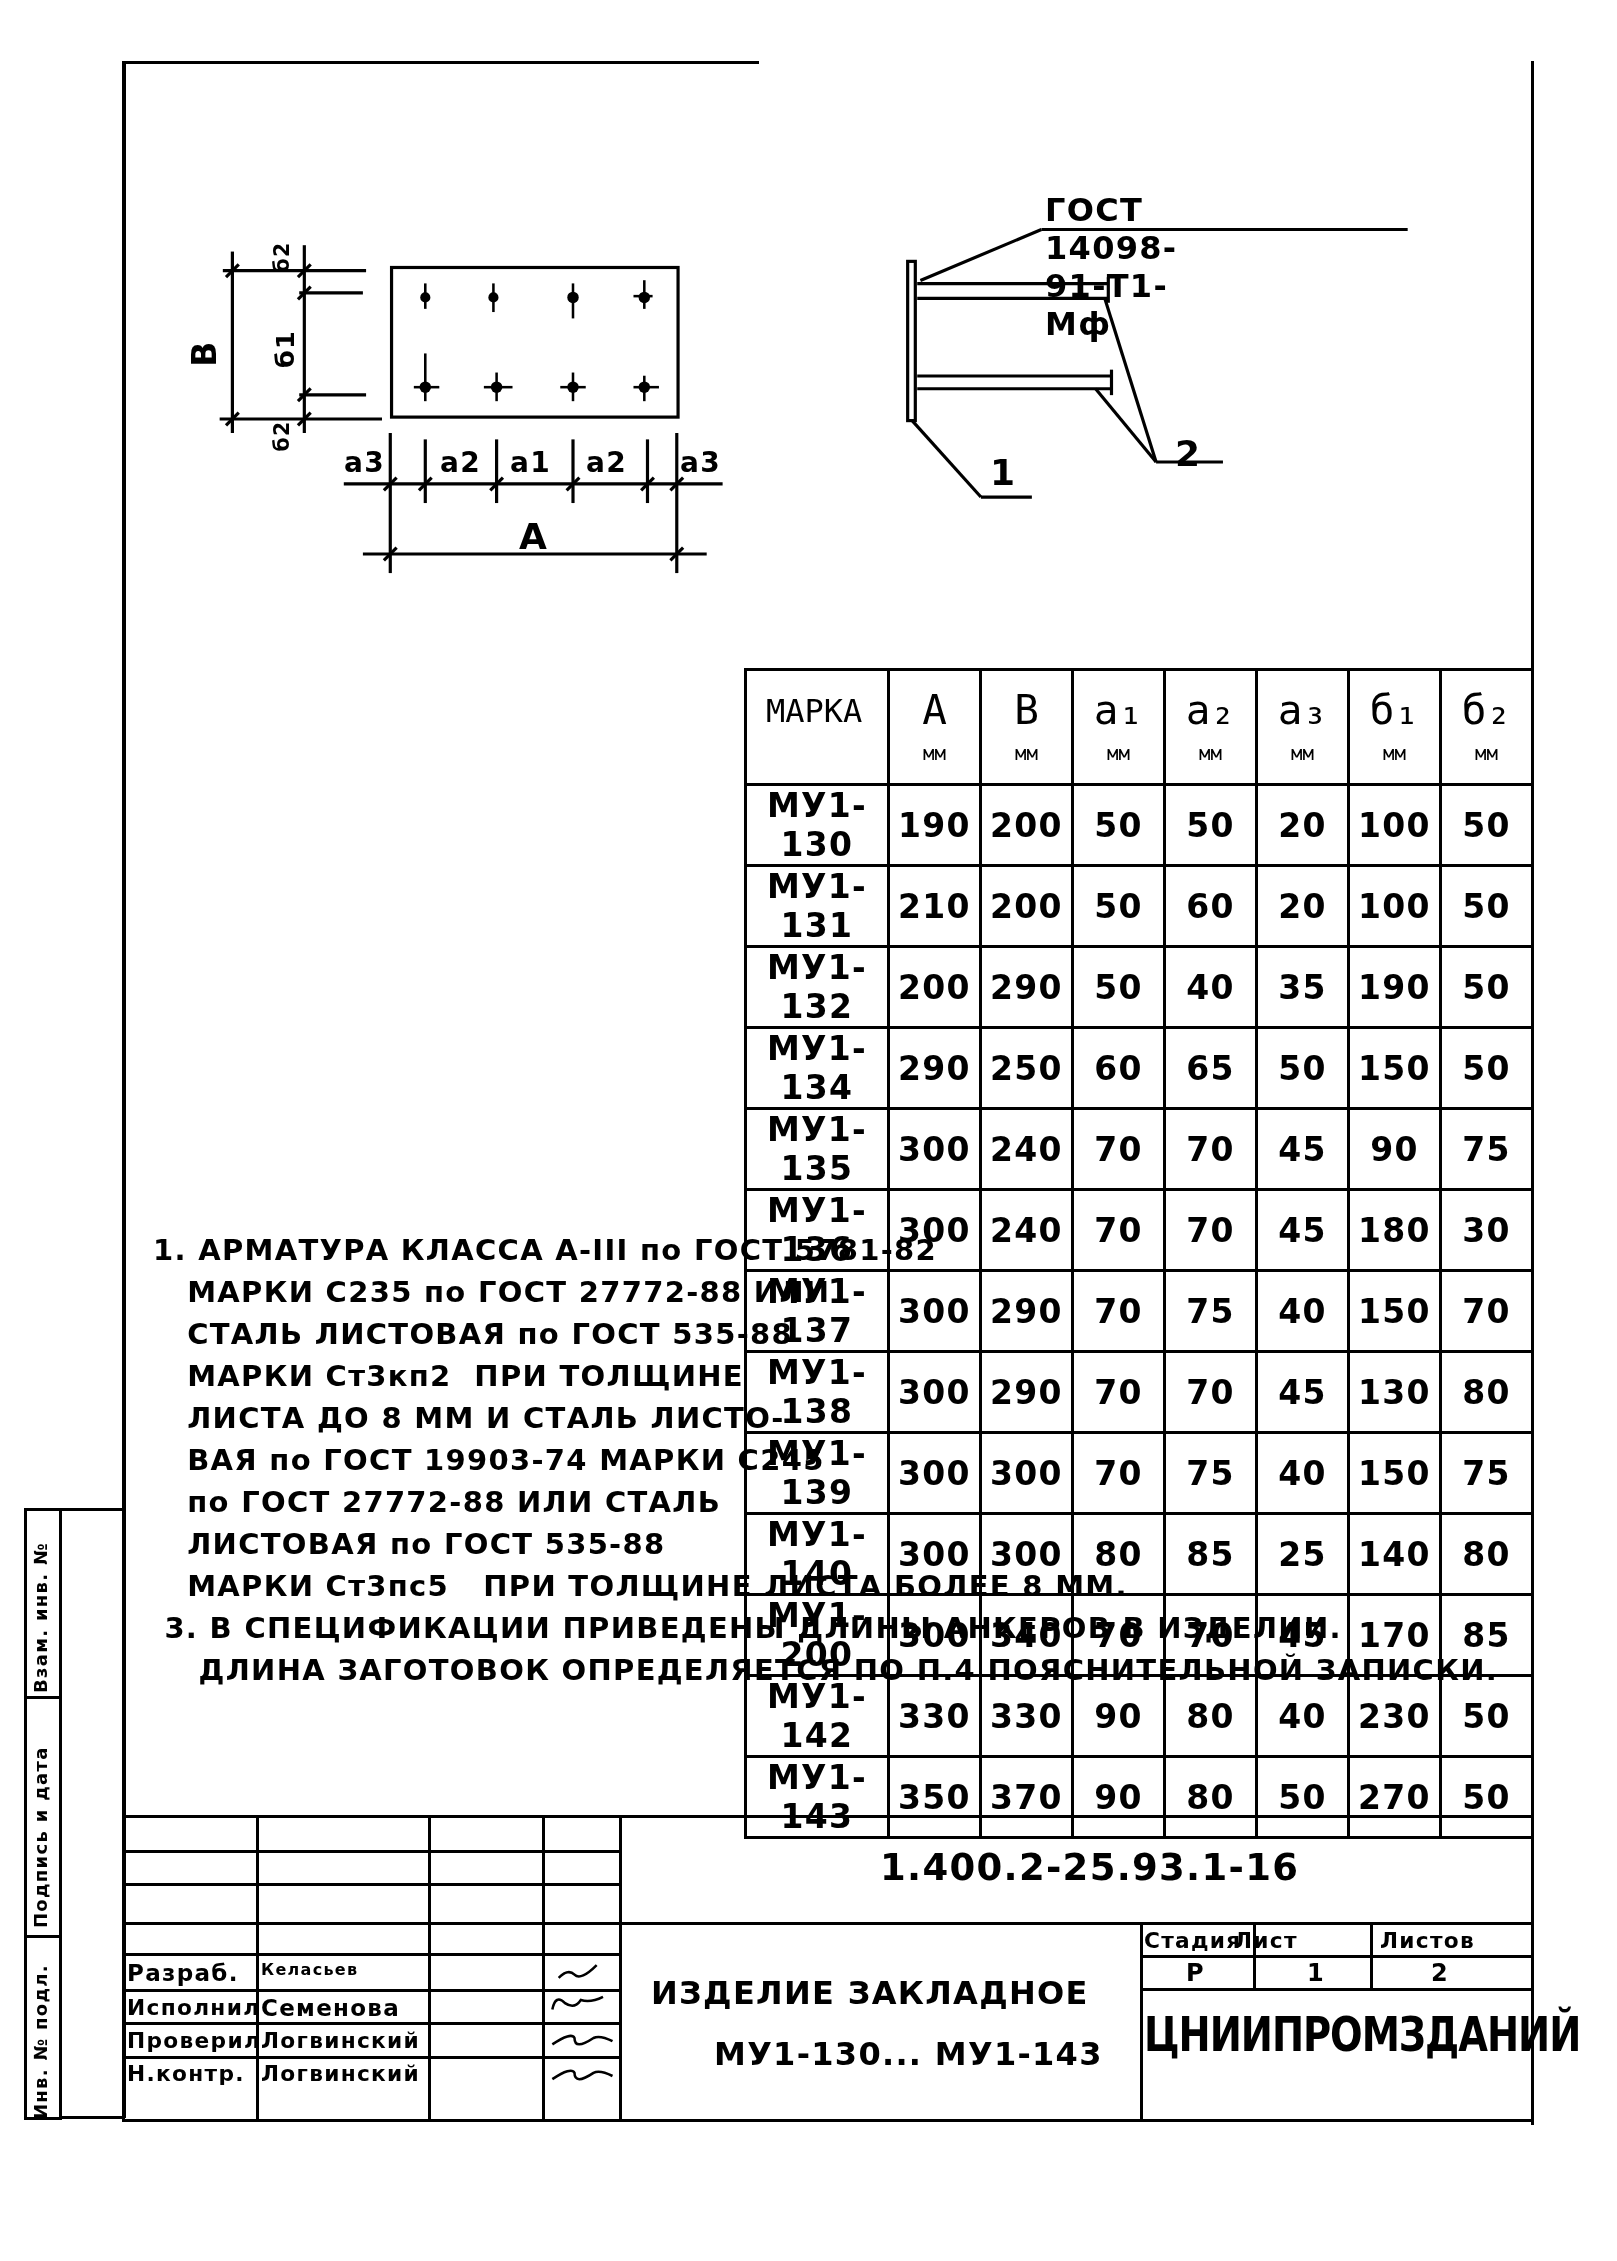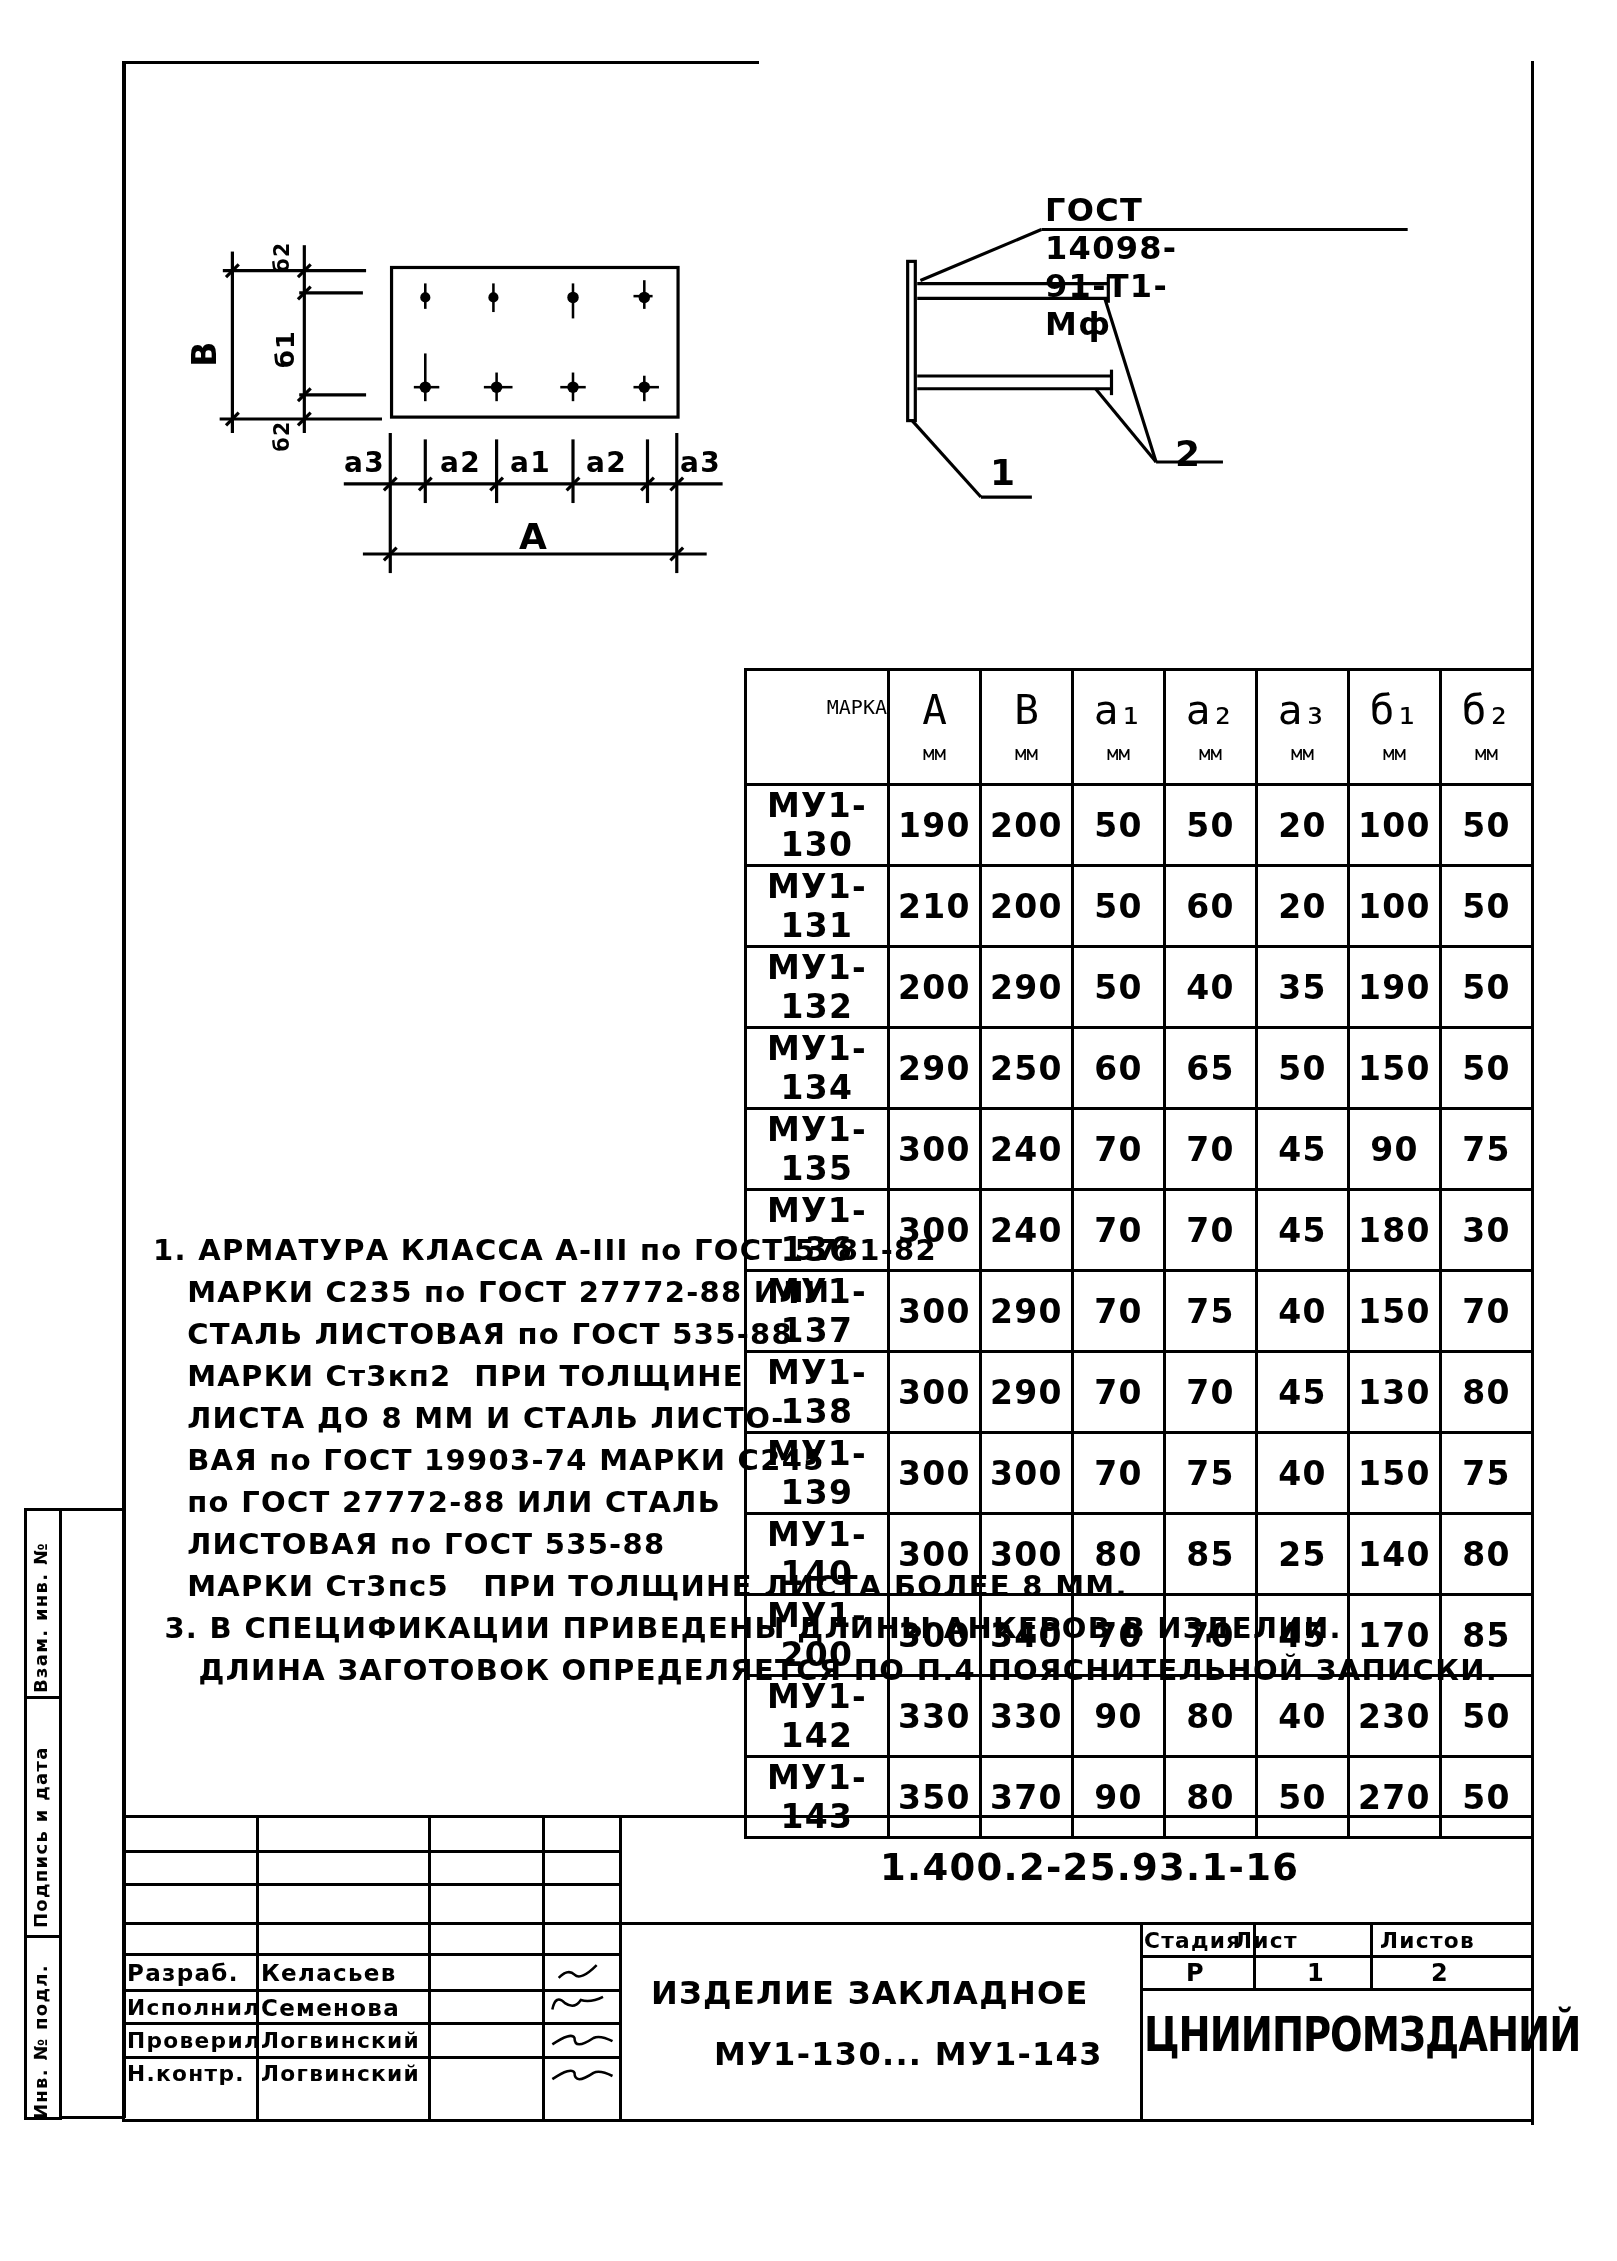--- a/index.html
+++ b/index.html
@@ -16,21 +16,21 @@
 
   
   table.spec { position:absolute; left:744px; top:668px; border-collapse:collapse; }
   table.spec td, table.spec th { border:3.2px solid #000; padding:0; text-align:center; vertical-align:middle; }
   table.spec th { height:112px; font-weight:normal; }
   table.spec td { height:54px; font-size:33px; }
   .col-mark { width:140px; }
   .col-num { width:89px; }
   .hdr-main { font-size:41px; display:block; line-height:1; }
   .hdr-unit { font-size:19px; display:block; margin-top:11px; }
-  .mark-hdr { font-size:20px; text-align:right; padding-left:13px; display:block; margin-top:-32px; }
+  .mark-hdr { font-size:32px; text-align:left; padding-left:19px; display:block; margin-top:-32px; }
 
   
   .notes { left:153px; top:1229px; width:1338px; font-size:29px; line-height:42px; }
   .notes div { white-space:pre; }
 
   
   .tb { left:122px; top:1815px; width:1410px; height:304px; }
   .tb-line-h { position:absolute; height:3.2px; background:#000; }
   .tb-line-v { position:absolute; width:3.2px; background:#000; }
   .tb-text { position:absolute; font-size:25.5px; white-space:nowrap; }
@@ -360,21 +360,21 @@
 
   <span class="tb-text hand" style="left:1022px;top:113px;font-size:21.7px;">Стадия</span>
   <span class="tb-text hand" style="left:1112px;top:113px;font-size:21.7px;">Лист</span>
   <span class="tb-text hand" style="left:1258px;top:113px;font-size:21.7px;">Листов</span>
   <span class="tb-text hand" style="left:1064px;top:144px;font-size:24px;">Р</span>
   <span class="tb-text hand" style="left:1185px;top:144px;font-size:24px;">1</span>
   <span class="tb-text hand" style="left:1309px;top:144px;font-size:24px;">2</span>
   <span class="tb-text hand" style="left:1022px;top:191px;font-size:48px;letter-spacing:-1.3px;transform:scaleX(0.8);transform-origin:left top;">ЦНИИПРОМЗДАНИЙ</span>
 
   <span class="tb-text hand" style="left:5.1px;top:145px;font-size:23px;">Разраб.</span>
-  <span class="tb-text hand" style="left:139px;top:145px;font-size:23px;">Келасьев</span>
+  <span class="tb-text hand" style="left:139px;top:145px;font-size:16px;">Келасьев</span>
   <span class="tb-text hand" style="left:5.1px;top:180px;font-size:21.7px;">Исполнил</span>
   <span class="tb-text hand" style="left:139px;top:180px;font-size:23px;">Семенова</span>
   <span class="tb-text hand" style="left:5.1px;top:213px;font-size:21.7px;">Проверил</span>
   <span class="tb-text hand" style="left:139px;top:213px;font-size:21.7px;">Логвинский</span>
   <span class="tb-text hand" style="left:5.1px;top:246px;font-size:21.7px;">Н.контр.</span>
   <span class="tb-text hand" style="left:139px;top:246px;font-size:21.7px;">Логвинский</span>
 
   <svg width="76" height="147" style="left:424px;top:140px;" viewBox="0 0 120 230">
     <g stroke="#000" stroke-width="4" fill="none">
       <path d="M20 35 q15 -15 25 -5 q10 10 35 -15"></path>

